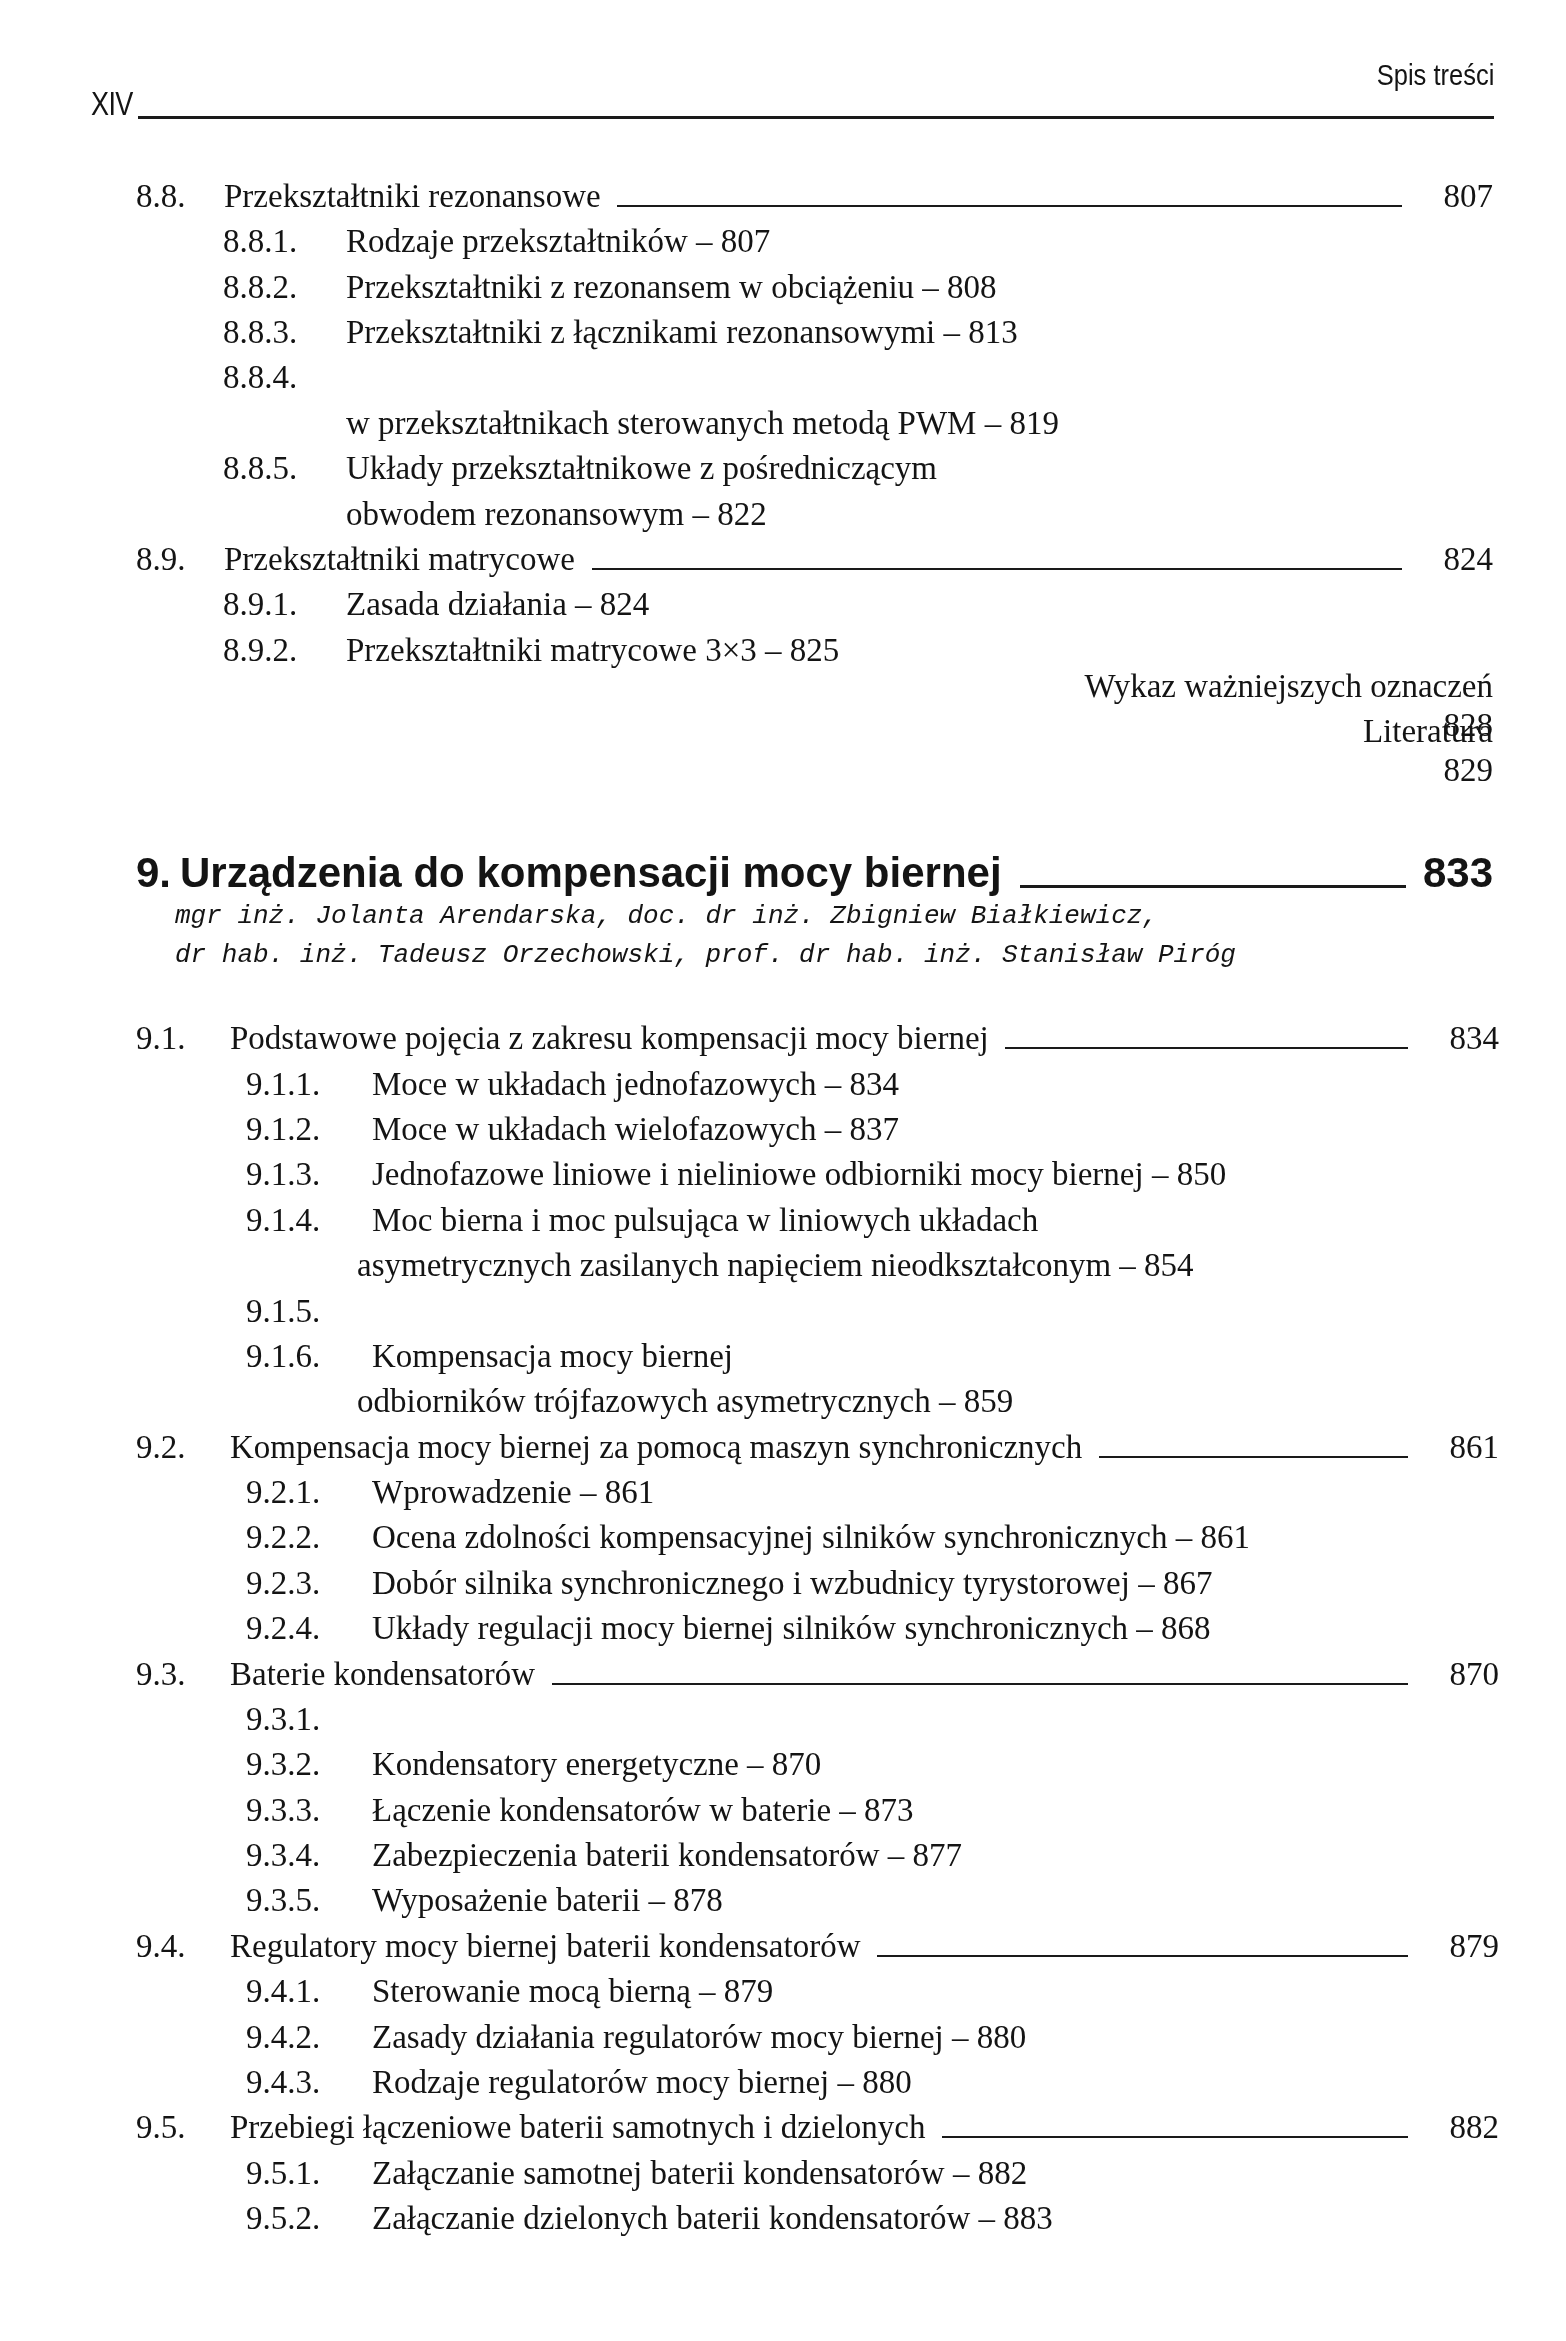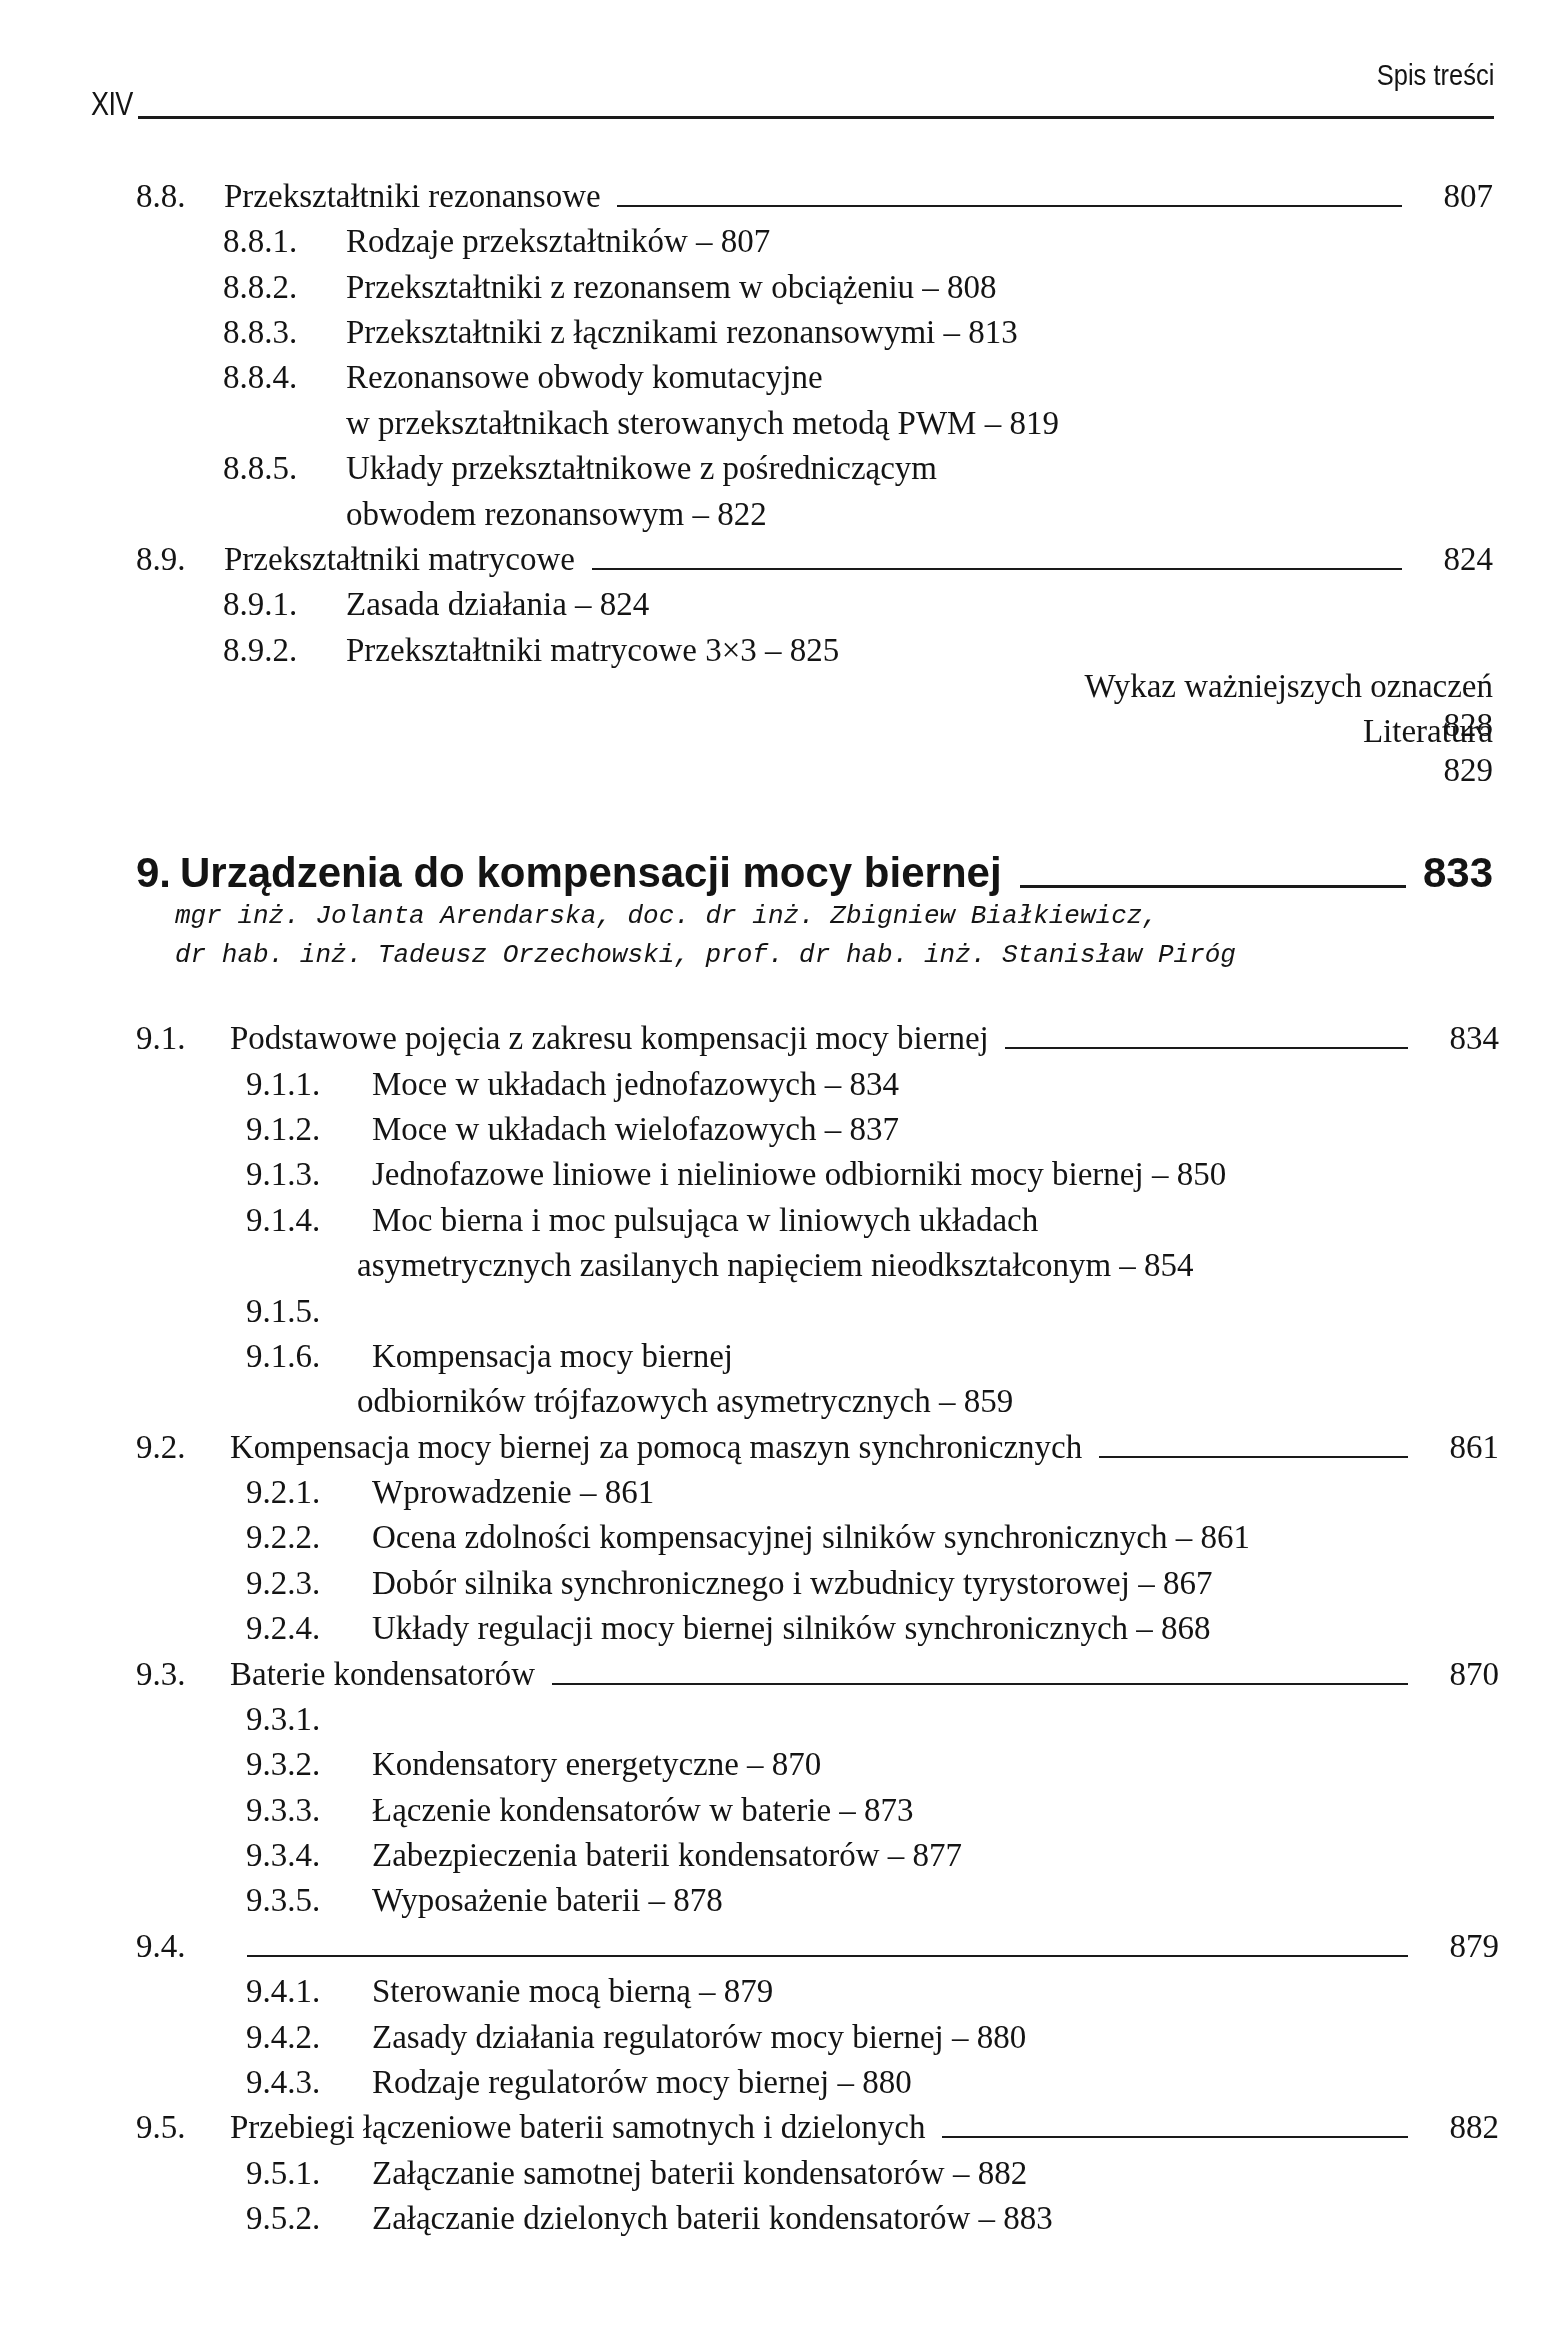--- a/index.html
+++ b/index.html
@@ -65,21 +65,20 @@
     <div class="row lvl-sub" style="top:262px">
       <span class="num">8.8.2.</span>
       <span class="txt">Przekształtniki z rezonansem w obciążeniu – 808</span>
     </div>
     <div class="row lvl-sub" style="top:307px">
       <span class="num">8.8.3.</span>
       <span class="txt">Przekształtniki z łącznikami rezonansowymi – 813</span>
     </div>
     <div class="row lvl-sub" style="top:352px">
       <span class="num">8.8.4.</span>
-      <span class="txt">Rezonansowe obwody komutacyjne</span>
     </div>
     <div class="row lvl-cont" style="top:398px">
       <span class="txt">w przekształtnikach sterowanych metodą PWM – 819</span>
     </div>
     <div class="row lvl-sub" style="top:443px">
       <span class="num">8.8.5.</span>
       <span class="txt">Układy przekształtnikowe z pośredniczącym</span>
     </div>
     <div class="row lvl-cont" style="top:489px">
       <span class="txt">obwodem rezonansowym – 822</span>
@@ -200,20 +199,21 @@
       <span class="num">9.3.4.</span>
       <span class="txt">Zabezpieczenia baterii kondensatorów – 877</span>
     </div>
     <div class="row sub2" style="top:1875px">
       <span class="num">9.3.5.</span>
       <span class="txt">Wyposażenie baterii – 878</span>
     </div>
 
     <div class="row sec2" style="top:1921px">
       <span class="num">9.4.</span>
+      <span class="txt">Regulatory mocy biernej baterii kondensatorów</span>
       <span class="leader"></span>
       <span class="page">879</span>
     </div>
     <div class="row sub2" style="top:1966px">
       <span class="num">9.4.1.</span>
       <span class="txt">Sterowanie mocą bierną – 879</span>
     </div>
     <div class="row sub2" style="top:2012px">
       <span class="num">9.4.2.</span>
       <span class="txt">Zasady działania regulatorów mocy biernej – 880</span>

